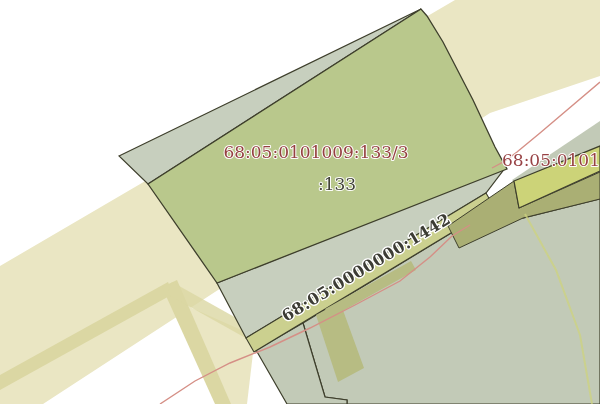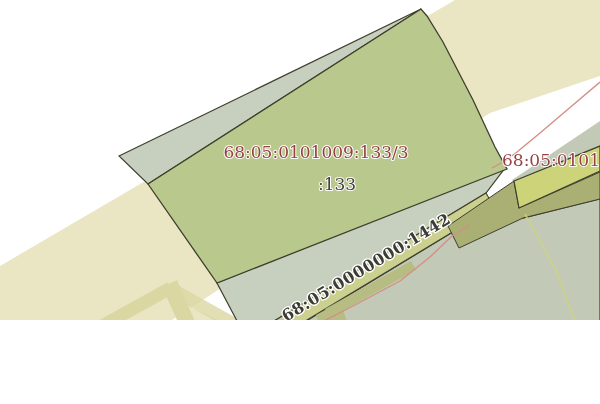--- a/index.html
+++ b/index.html
@@ -1,16 +1,16 @@
 <!DOCTYPE html>
 <html><head>
 <meta charset="utf-8">
 <style>
   html,body{margin:0;padding:0;background:#ffffff;}
-  .stage{position:relative;width:600px;height:320px;overflow:hidden;background:#ffffff;}
+  .stage{position:relative;width:600px;height:404px;overflow:hidden;background:#ffffff;}
   svg{display:block;}
   text{font-family:"DejaVu Serif","Liberation Serif",serif;}
   .halo{paint-order:stroke;stroke:#ffffff;stroke-width:2.6px;stroke-linejoin:round;}
   .halo-light{paint-order:stroke;stroke:#ffffff;stroke-width:2px;stroke-linejoin:round;opacity:.96;}
 </style>
 </head>
 <body>
 
 <div class="stage">
 <svg width="600" height="404" viewBox="0 0 600 404">

